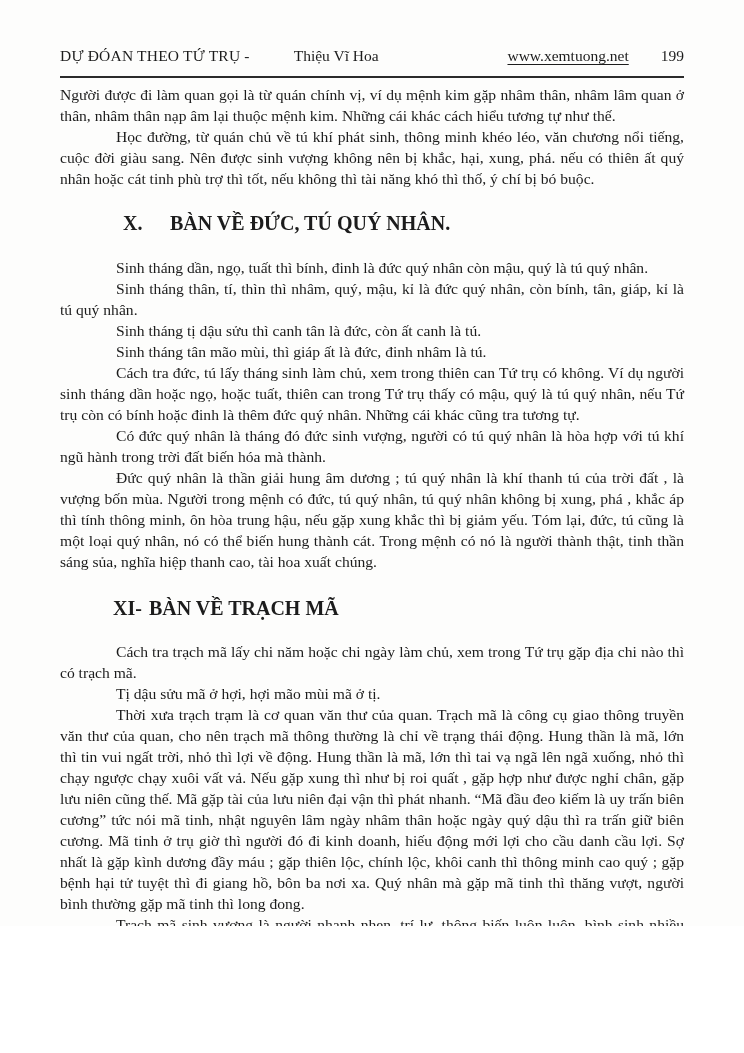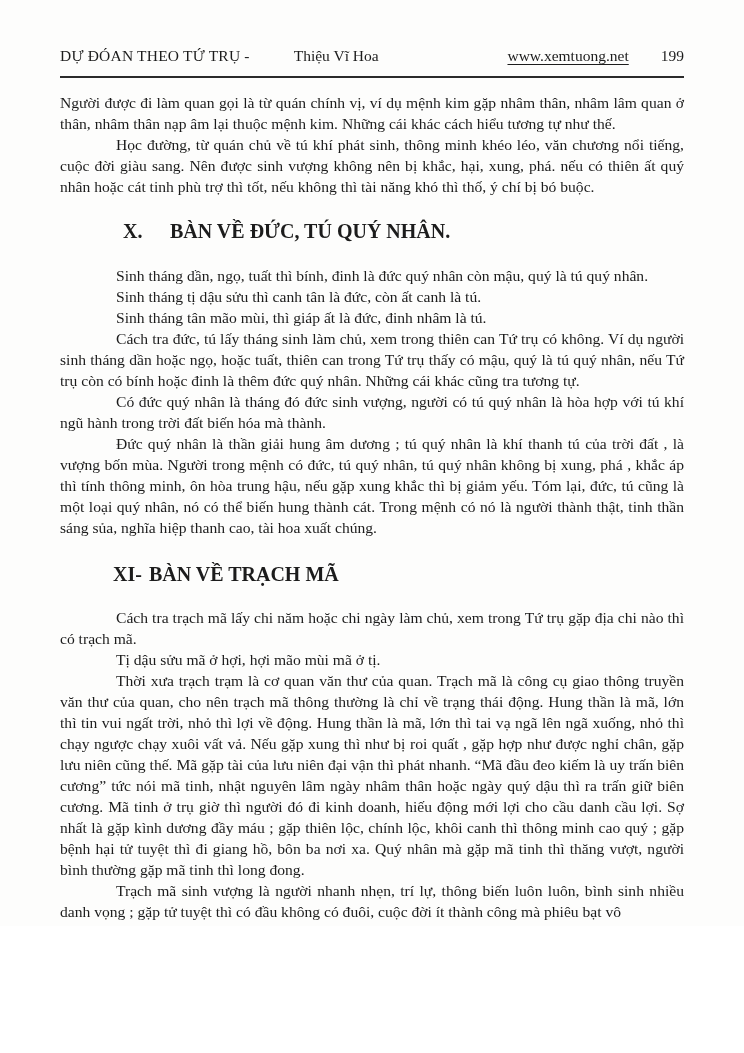--- a/index.html
+++ b/index.html
@@ -24,21 +24,21 @@
   .hdr .title { letter-spacing: 0.2px; }
   .hdr .author { margin-left: 44px; }
   .hdr .site { margin-left: auto; text-decoration: underline; text-underline-offset: 3px; }
   .hdr .pgnum { margin-left: 32px; }
   .rule {
     border-bottom: 2px solid #2b2b2b;
     margin-top: 11px;
     height: 0;
   }
   main {
-    margin-top: 14px;
+    margin-top: 6px;
     font-size: 15.6px;
     line-height: 21px;
     text-align: justify;
   }
   main p { margin: 0; text-indent: 56px; }
   main p.noindent { text-indent: 0; }
   h2 {
     font-size: 20px;
     font-weight: bold;
     line-height: 21px;
@@ -65,20 +65,21 @@
 
   <main>
     <p class="noindent">Người được đi làm quan gọi là từ quán chính vị, ví dụ mệnh kim gặp nhâm thân, nhâm lâm quan ở thân, nhâm thân nạp âm lại thuộc mệnh kim. Những cái khác cách hiểu tương tự như thế.</p>
     <p>Học đường, từ quán chủ về tú khí phát sinh, thông minh khéo léo, văn chương nổi tiếng, cuộc đời giàu sang. Nên được sinh vượng không nên bị khắc, hại, xung, phá. nếu có thiên ất quý nhân hoặc cát tinh phù trợ thì tốt, nếu không thì tài năng khó thì thố, ý chí bị bó buộc.</p>
 
     <h2 class="hx">
       <span class="hnum">X.</span><span>BÀN VỀ ĐỨC, TÚ QUÝ NHÂN.</span>
     </h2>
 
     <p>Sinh tháng dần, ngọ, tuất thì bính, đinh là đức quý nhân còn mậu, quý là tú quý nhân.</p>
+    <p>Sinh tháng thân, tí, thìn thì nhâm, quý, mậu, kỉ là đức quý nhân, còn bính, tân, giáp, kỉ là tú quý nhân.</p>
     <p>Sinh tháng tị dậu sửu thì canh tân là đức, còn ất canh là tú.</p>
     <p>Sinh tháng tân mão mùi, thì giáp ất là đức, đinh nhâm là tú.</p>
     <p>Cách tra đức, tú lấy tháng sinh làm chủ, xem trong thiên can Tứ trụ có không. Ví dụ người sinh tháng dần hoặc ngọ, hoặc tuất, thiên can trong  Tứ trụ thấy có mậu, quý là tú quý nhân, nếu Tứ trụ còn có bính hoặc đinh là thêm đức quý nhân. Những cái khác cũng tra tương tự.</p>
     <p>Có đức quý nhân là tháng đó đức sinh vượng, người có tú quý nhân là hòa hợp với tú khí ngũ hành trong trời đất biến hóa mà thành.</p>
     <p>Đức quý nhân là thần giải hung âm dương ; tú quý nhân là khí thanh tú của trời đất , là vượng bốn mùa. Người trong mệnh có đức, tú quý nhân, tú quý nhân không bị xung, phá , khắc áp thì tính thông minh, ôn hòa trung hậu, nếu gặp xung khắc thì bị giảm yếu. Tóm lại, đức, tú cũng là một loại quý nhân, nó có thể biến hung thành cát. Trong mệnh có nó là người thành thật, tinh thần sáng sủa, nghĩa hiệp thanh cao, tài hoa xuất chúng.</p>
 
     <h2 class="hxi">
       <span class="hnum">XI-</span><span>BÀN VỀ TRẠCH MÃ</span>
     </h2>
 

